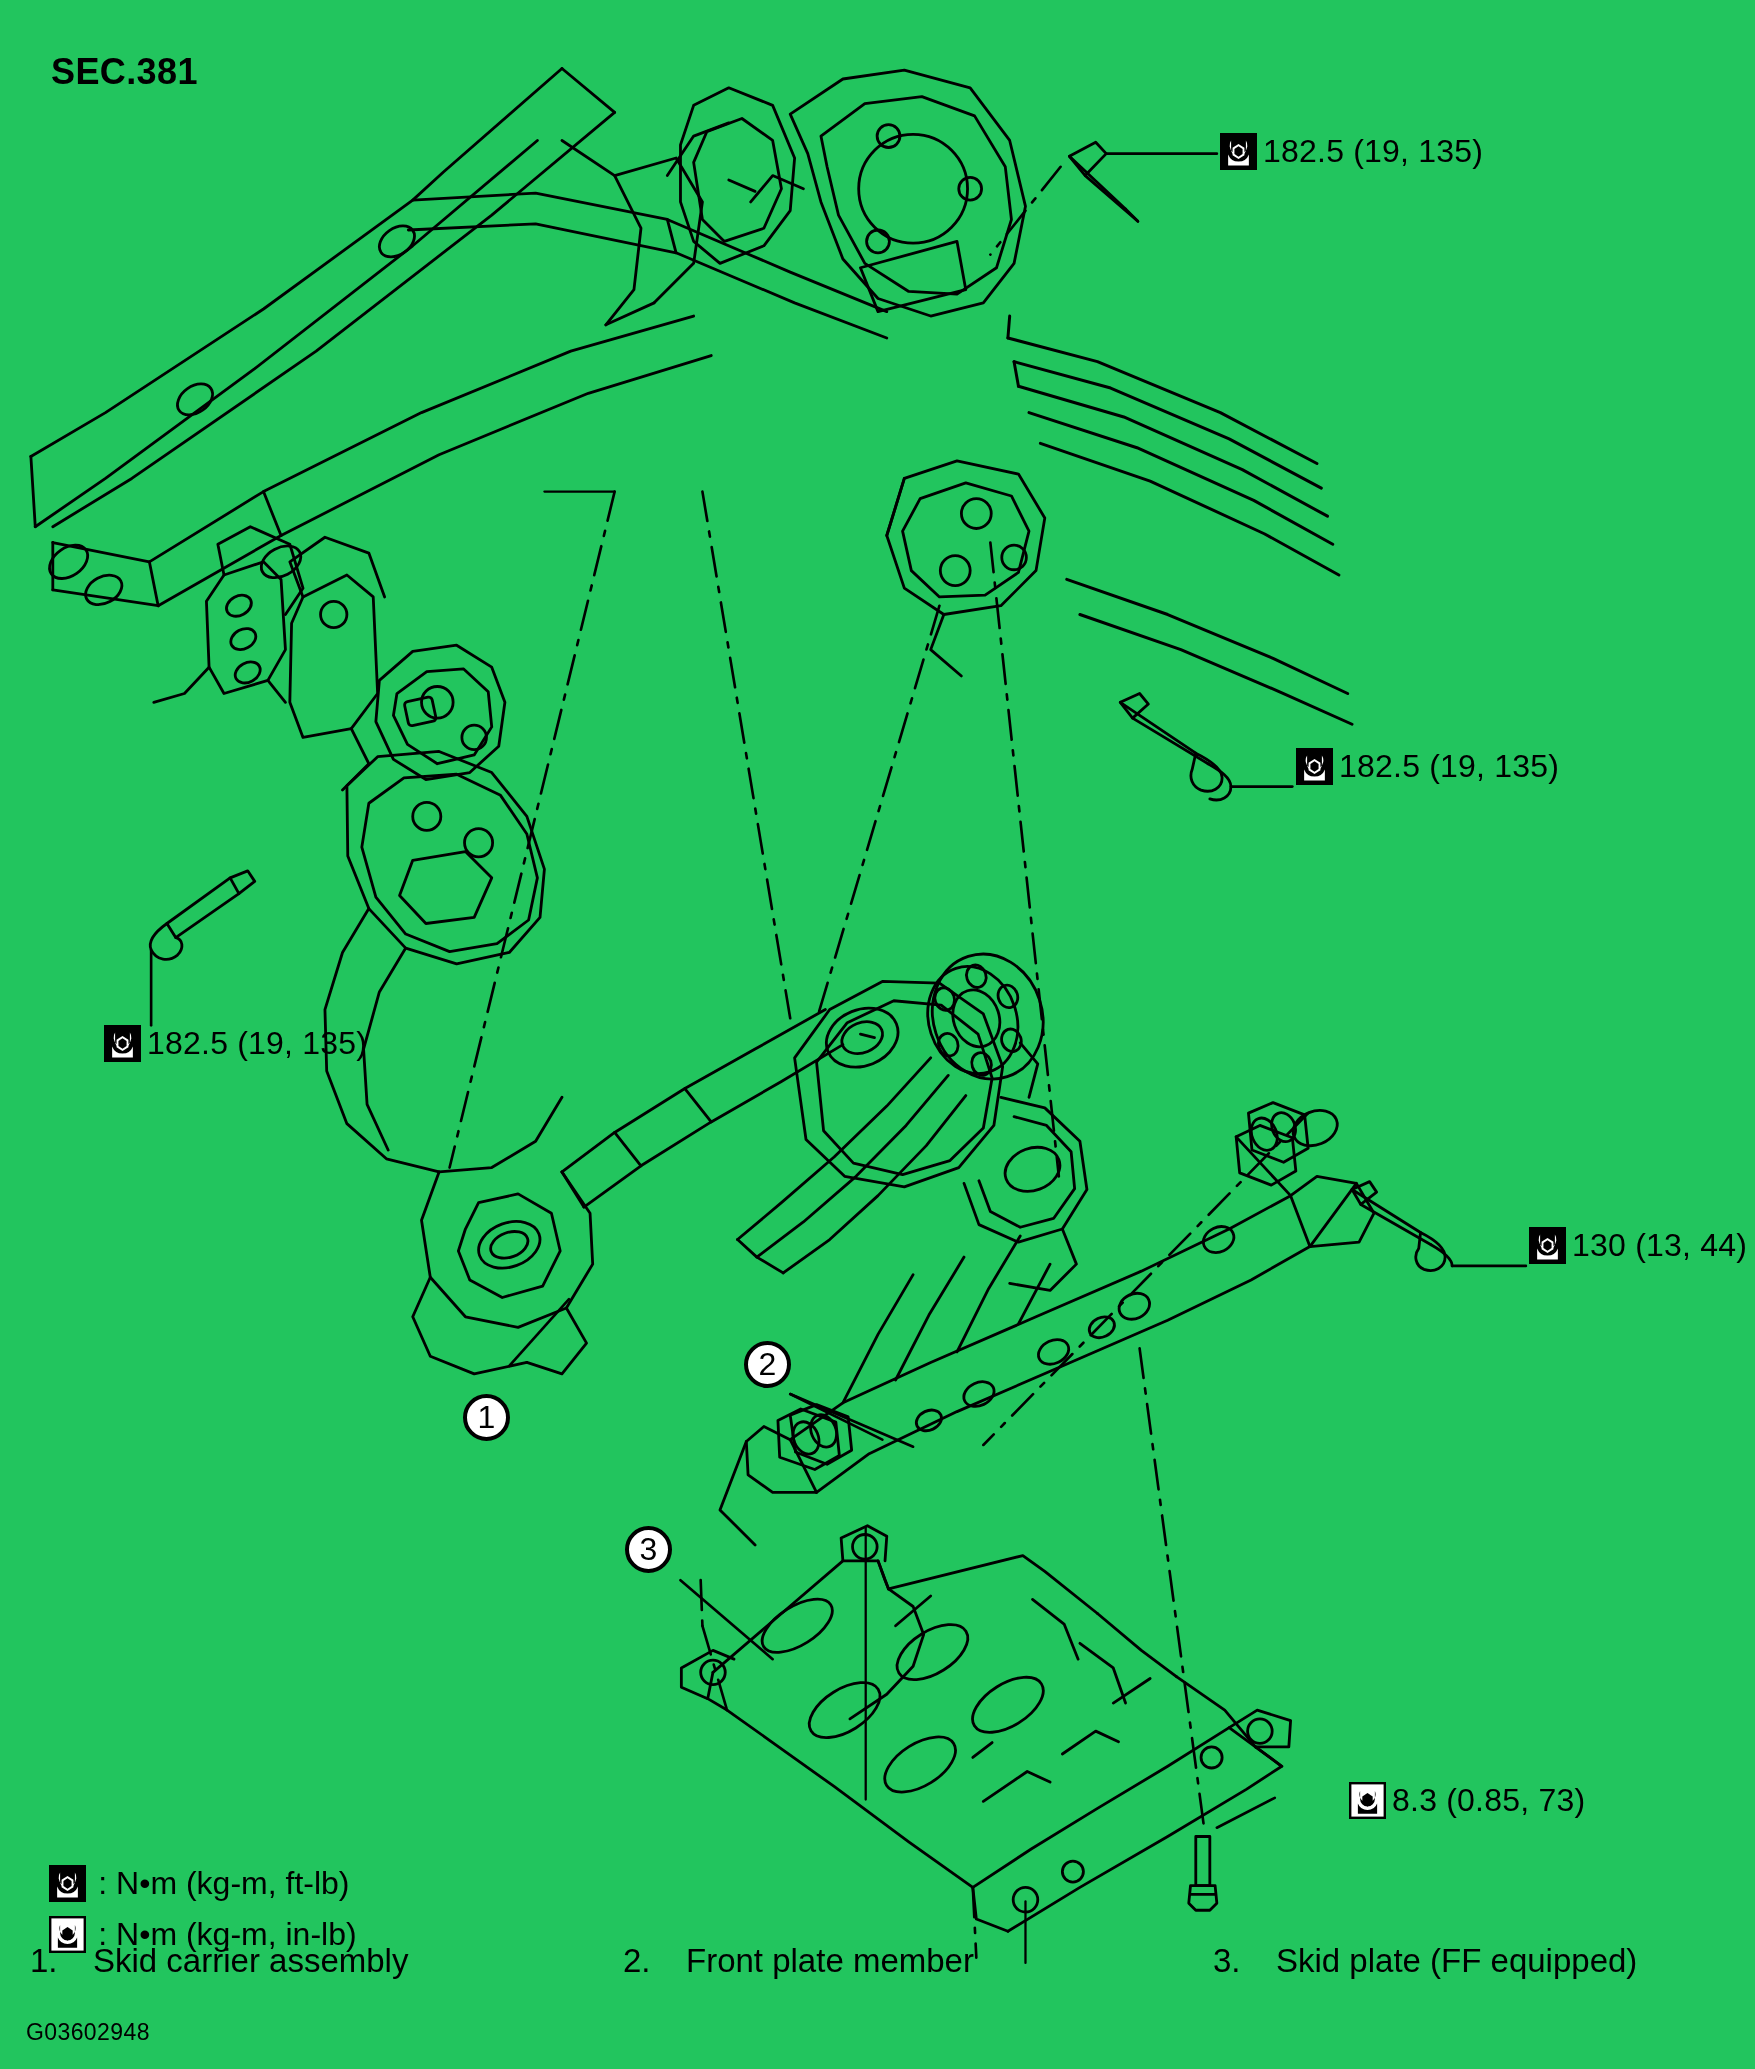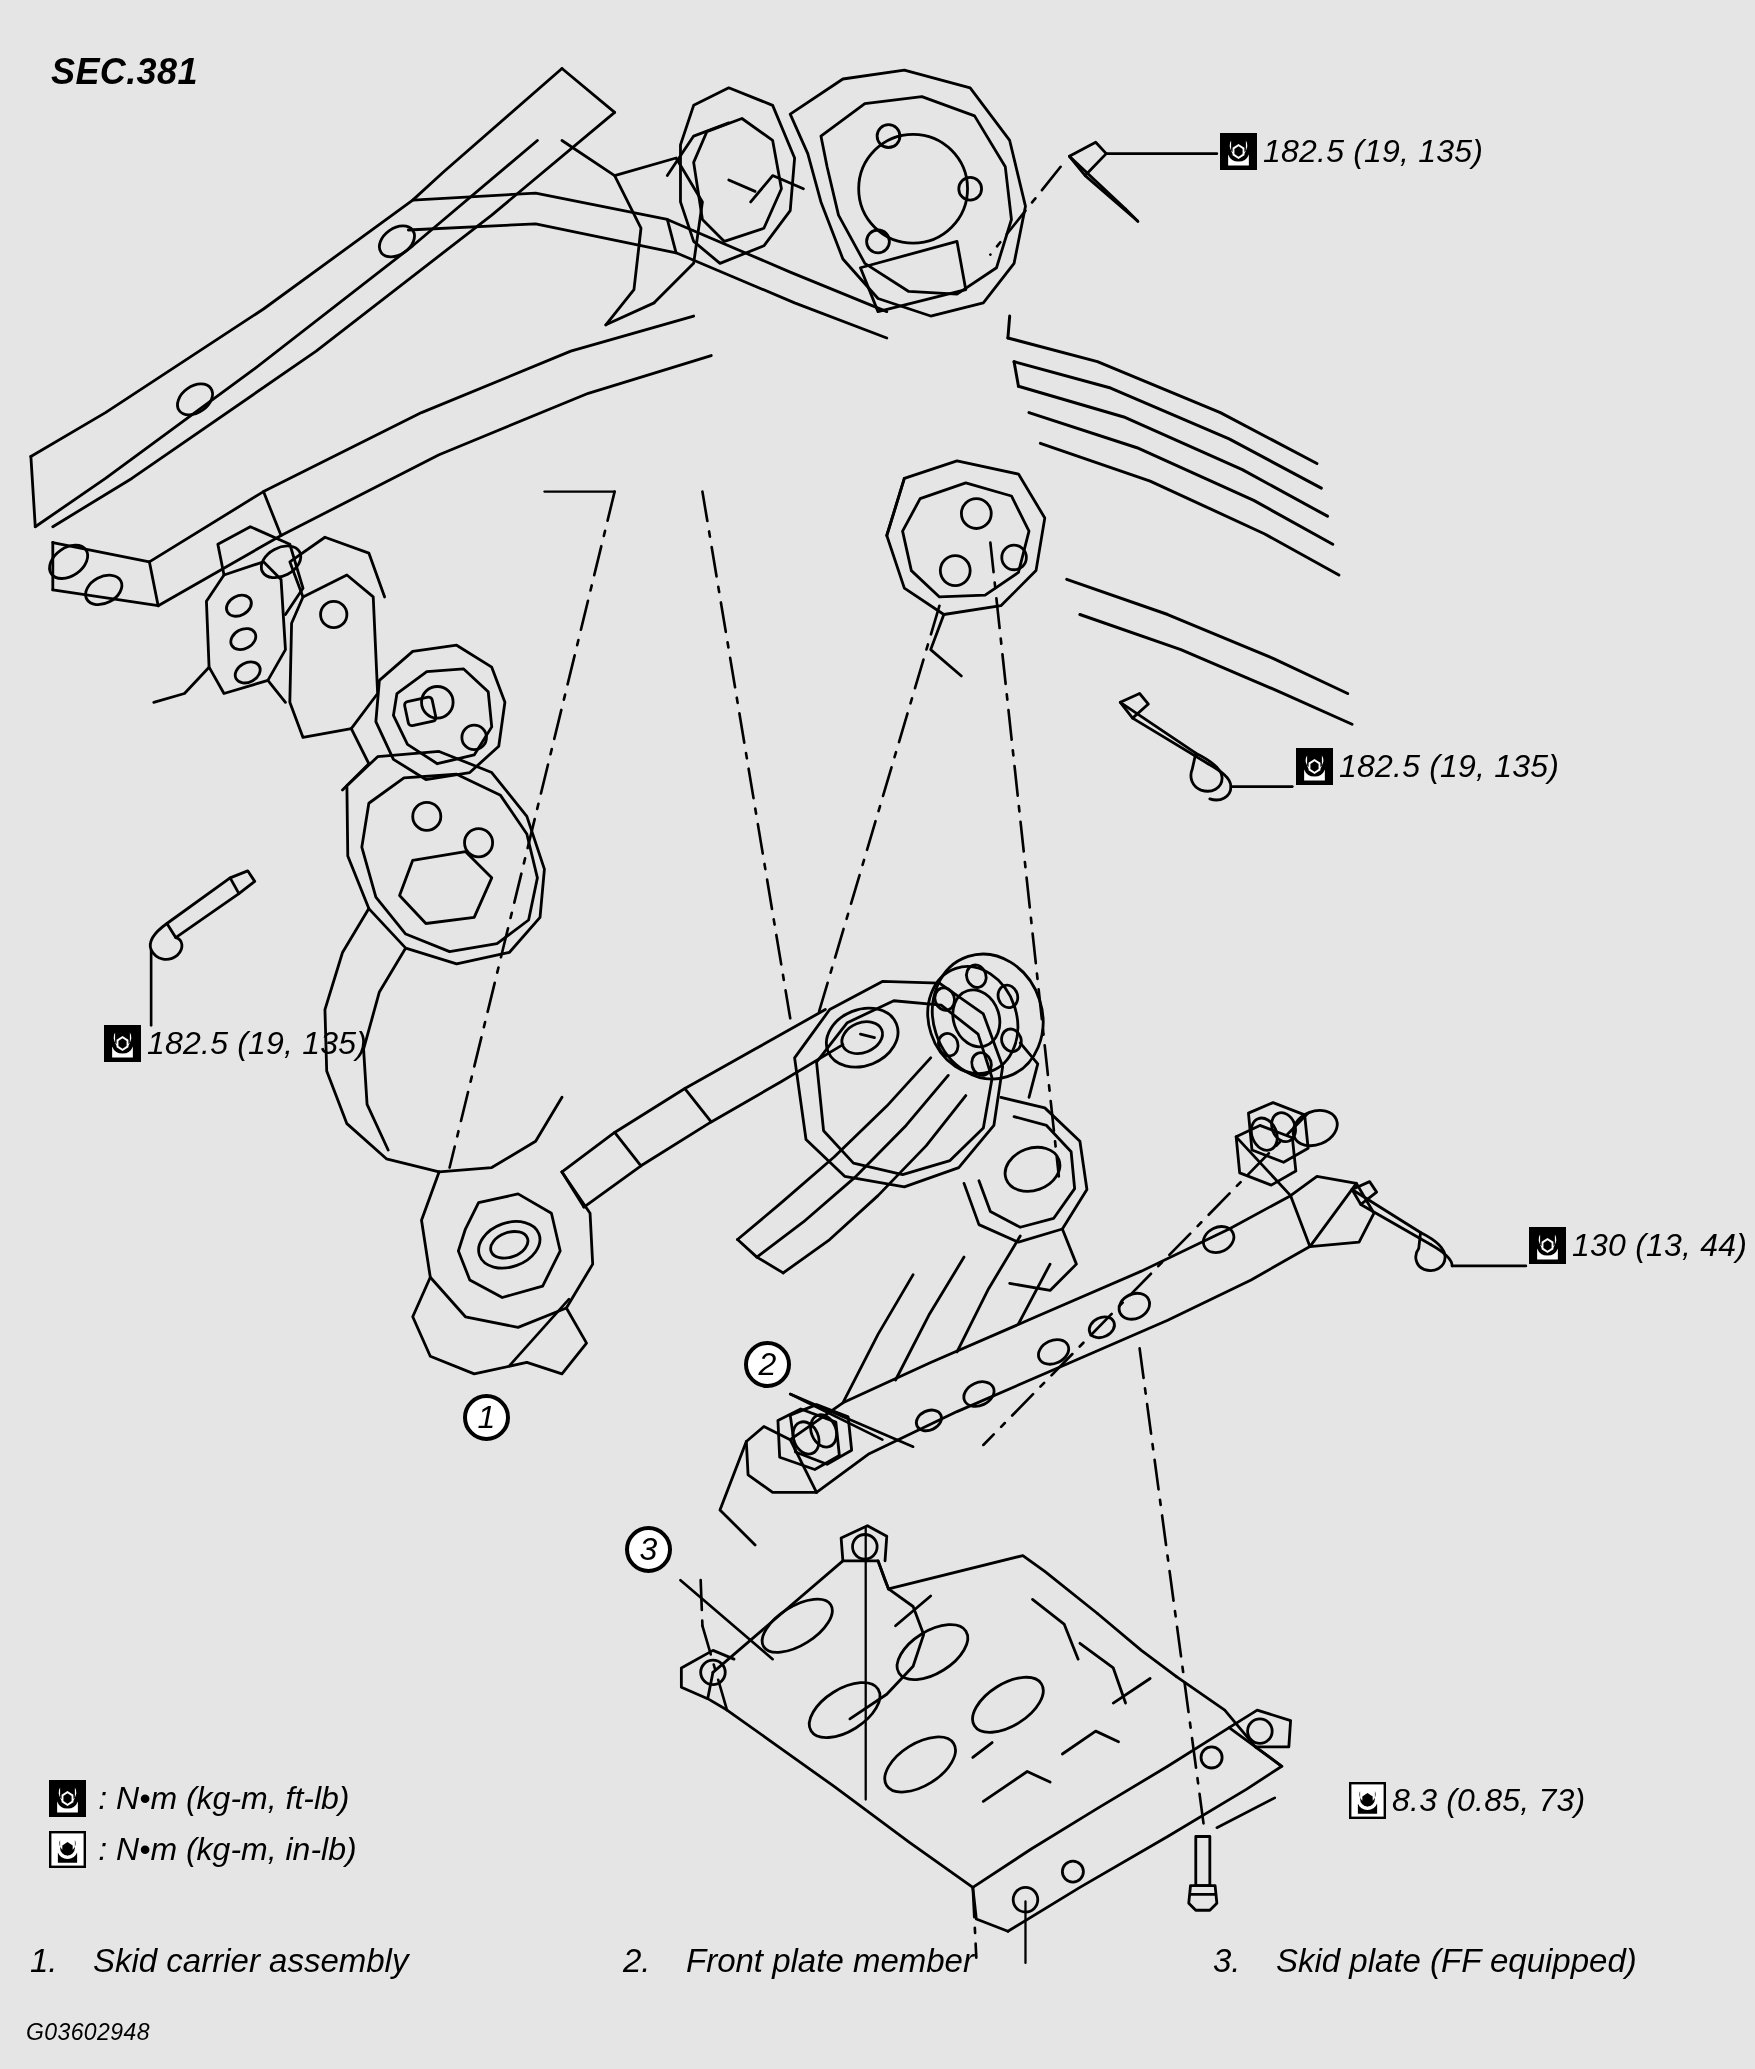--- a/index.html
+++ b/index.html
@@ -8,23 +8,22 @@
     background: #ffffff;
   }
   body {
     font-family: "Liberation Sans", sans-serif;
     color: #000000;
   }
   #page {
     position: relative;
     width: 1756px;
     height: 2070px;
-    background: #e5e5e5;
+    background: #22c55e;
     overflow: hidden;
-    font-style: italic;
   }
   #artboard {
     position: absolute;
     left: 0;
     top: 0;
     width: 1756px;
     height: 2070px;
   }
   .sec-title {
     position: absolute;
@@ -49,21 +48,21 @@
   }
   .tq-icon {
     width: 37px;
     height: 37px;
     flex: 0 0 auto;
     display: block;
   }
   .legend {
     position: absolute;
     left: 49px;
-    top: 1773px;
+    top: 1858px;
     text-align: right;
   }
   .legend-row {
     display: flex;
     align-items: center;
     height: 51px;
     white-space: nowrap;
   }
   .legend-row .lg-text {
     margin-left: 12.3px;

